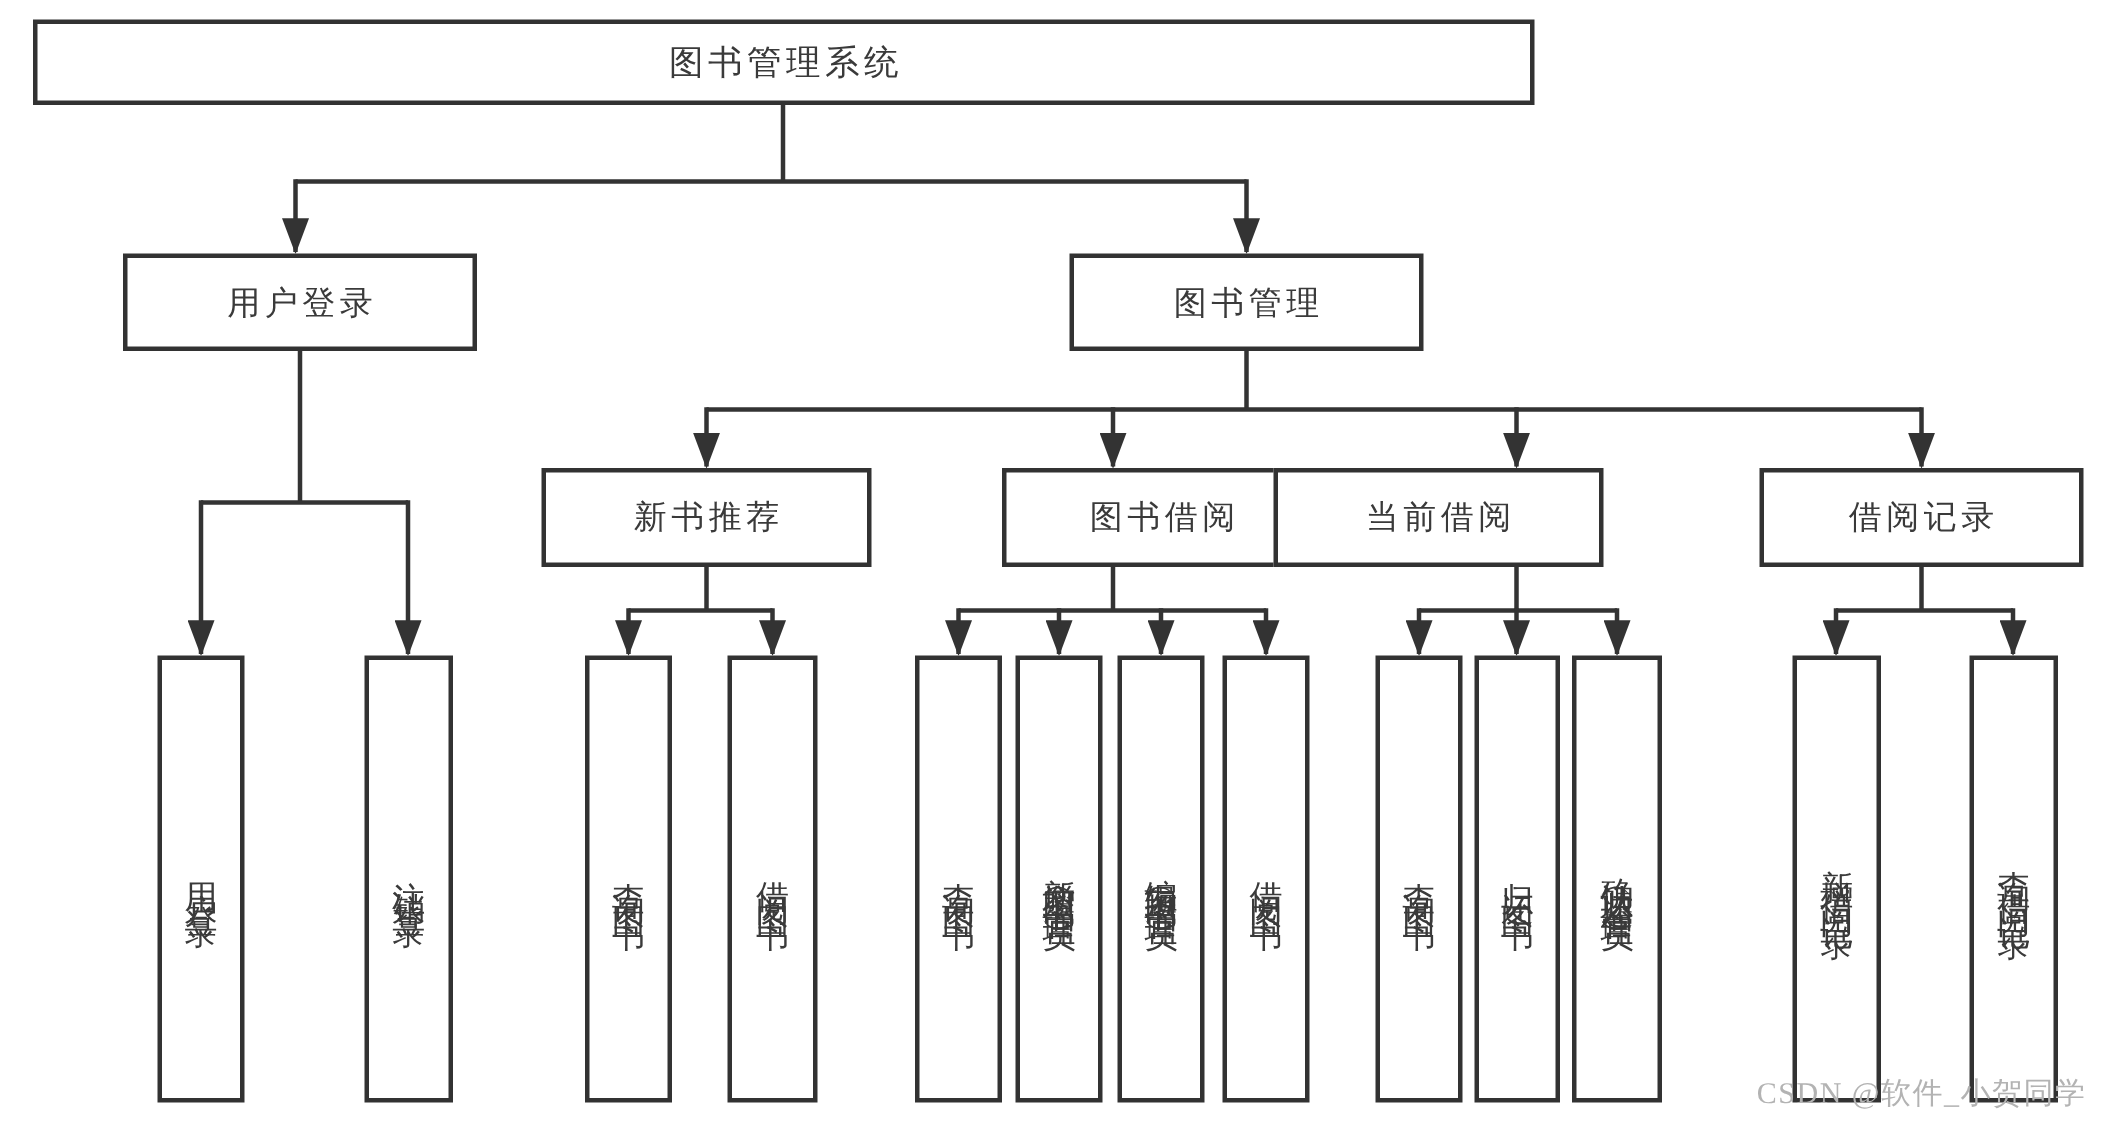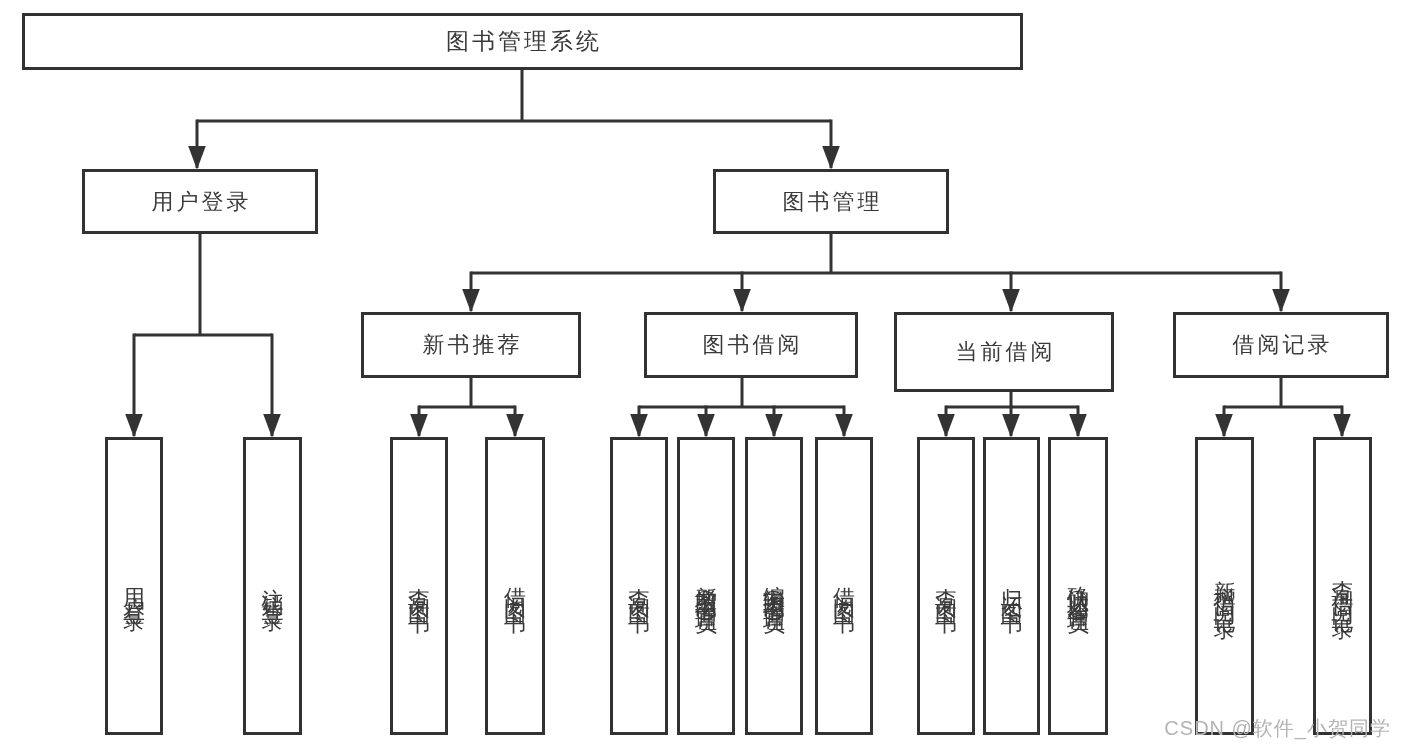--- a/index.html
+++ b/index.html
@@ -59,20 +59,21 @@
   .vbox .vtext.tight { letter-spacing: 4px; }
 
   .watermark {
     position: absolute;
     right: 14px;
     top: 715px;
     font-size: 20px;
     color: #b3b3b3;
     letter-spacing: 1px;
     z-index: 5;
+    font-family: Liberation Serif, serif;
   }
 
   svg line { stroke: #333333; stroke-width: 3; }
 </style>
 </head>
 <body>
 
 <div class="canvas">
 
   <svg class="lines-layer" width="1405" height="747" viewBox="0 0 1405 747" xmlns="http://www.w3.org/2000/svg">
@@ -144,24 +145,24 @@
   <div class="hbox" style="left:82px; top:169px; width:236px; height:65px;">
     <span>用户登录</span>
   </div>
   <div class="hbox" style="left:361px; top:312px; width:220px; height:66px;">
     <span>新书推荐</span>
   </div>
 
   <div class="hbox" style="left:713px; top:169px; width:236px; height:65px;">
     <span>图书管理</span>
   </div>
-  <div class="hbox" style="left:644px; top:312px; width:214px; height:66px;">
+  <div class="hbox" style="left:668px; top:312px; width:214px; height:66px;">
     <span>图书借阅</span>
   </div>
-  <div class="hbox" style="left:894px; top:312px; width:220px; height:80px;">
+  <div class="hbox" style="left:849px; top:312px; width:220px; height:66px;">
     <span>当前借阅</span>
   </div>
   <div class="hbox" style="left:1173px; top:312px; width:216px; height:66px;">
     <span>借阅记录</span>
   </div>
 
   <div class="vbox" style="left:105px; width:58px;">
     <span class="vtext">用户登录</span>
   </div>
   <div class="vbox" style="left:243px; width:59px;">

